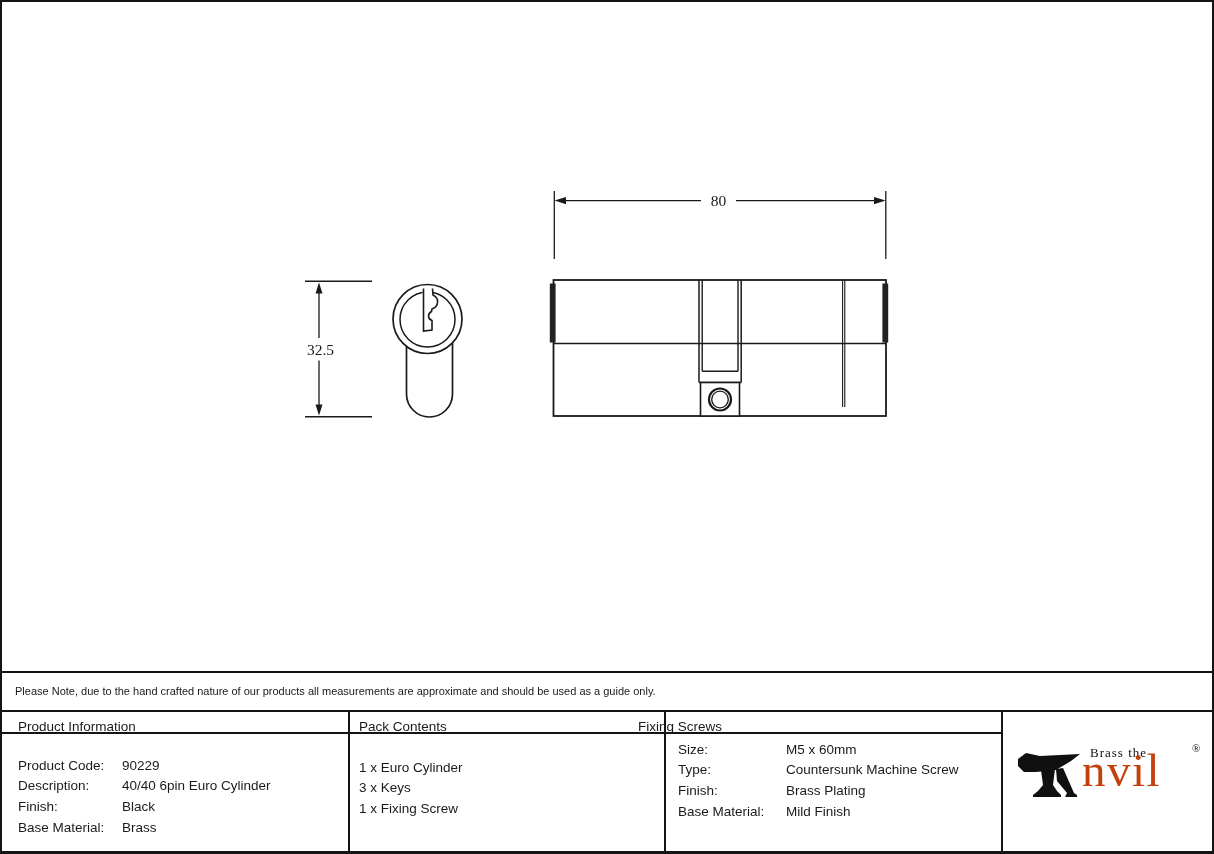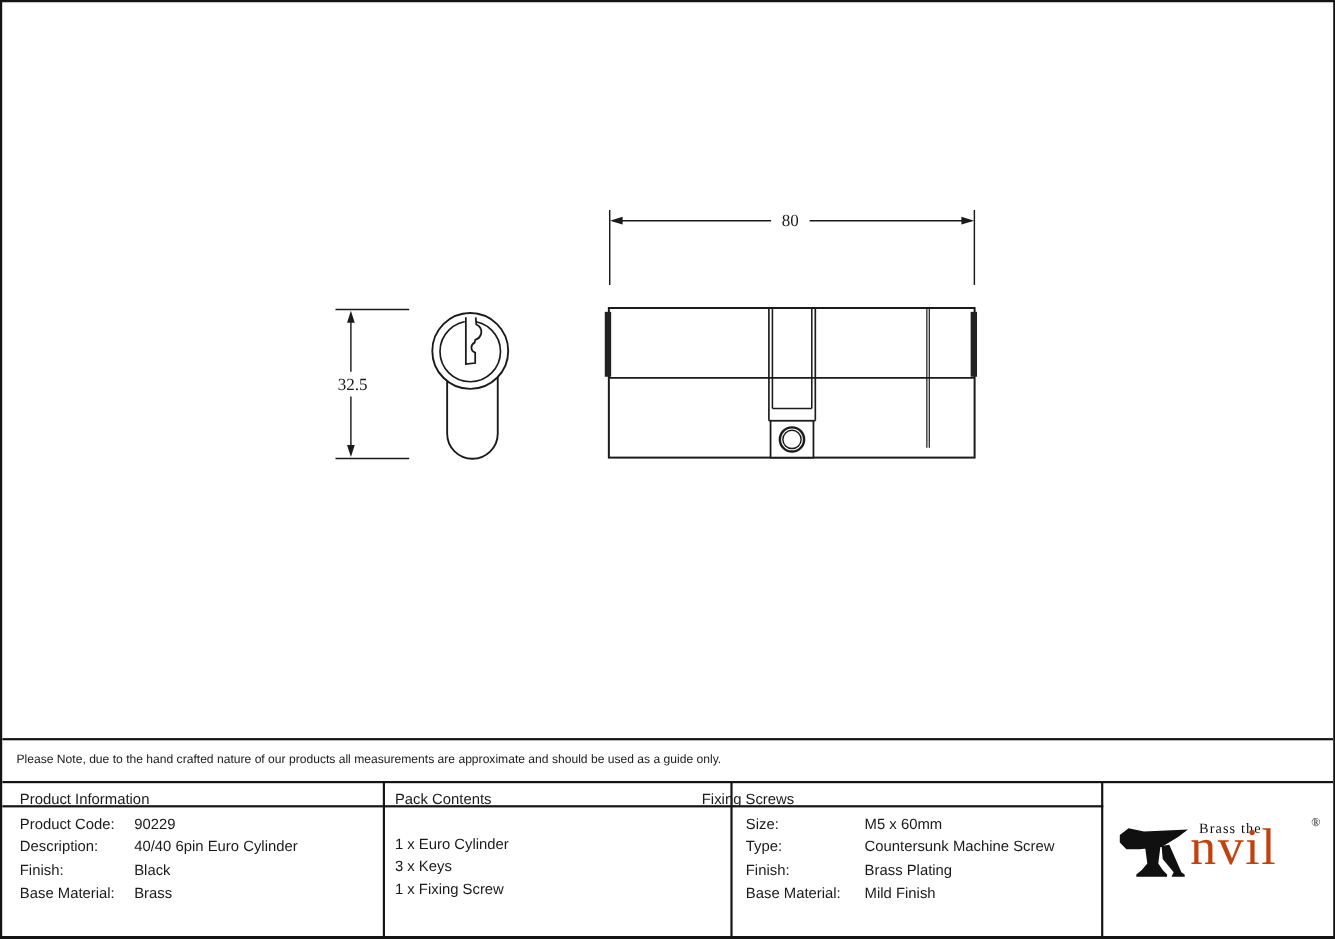--- a/index.html
+++ b/index.html
@@ -114,21 +114,21 @@
   <div class="hdr" style="left:16px;">
     <span>Product Information</span>
   </div>
   <div class="hdr" style="left:357px;">
     <span>Pack Contents</span>
   </div>
   <div class="hdr" style="left:636px;">
     <span>Fixing Screws</span>
   </div>
 
-  <div class="col-body" style="left:16px;width:322px;">
+  <div class="col-body" style="left:16px;width:322px;margin-top:16px;">
     <div class="spec-row">
       <span class="spec-label pi-label">Product Code:</span>
       <span class="spec-value">90229</span>
     </div>
     <div class="spec-row">
       <span class="spec-label pi-label">Description:</span>
       <span class="spec-value">40/40 6pin Euro Cylinder</span>
     </div>
     <div class="spec-row">
       <span class="spec-label pi-label">Finish:</span>

